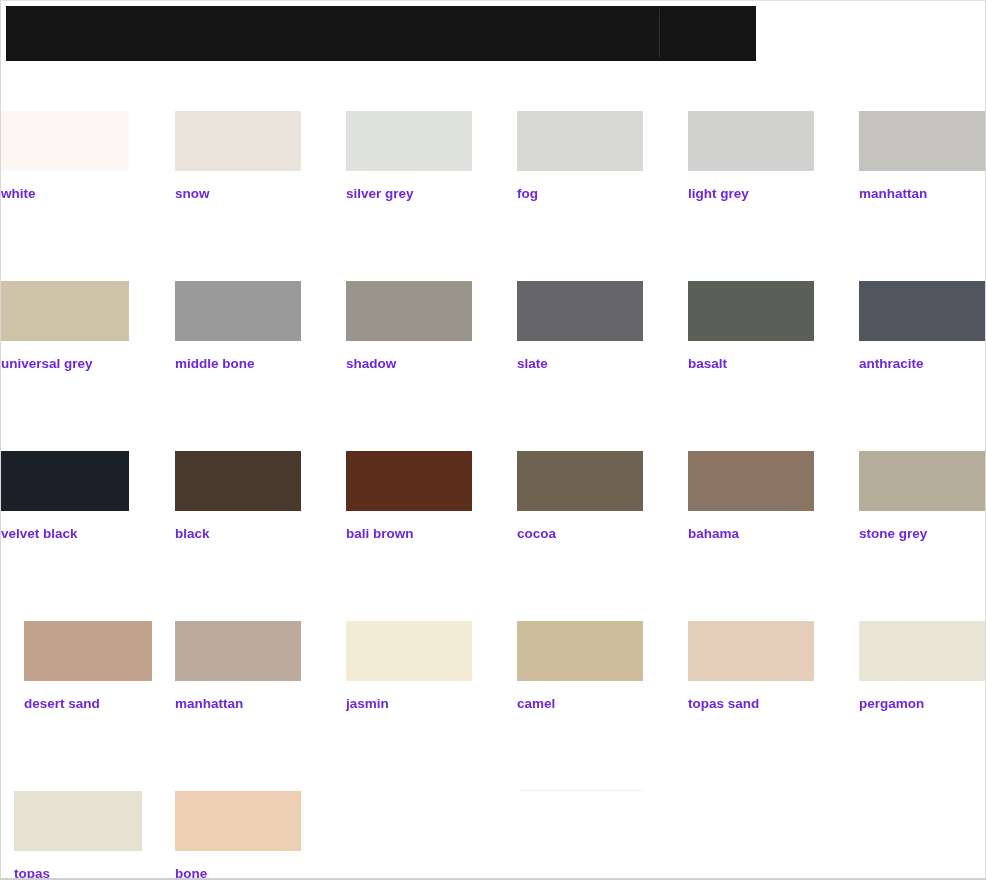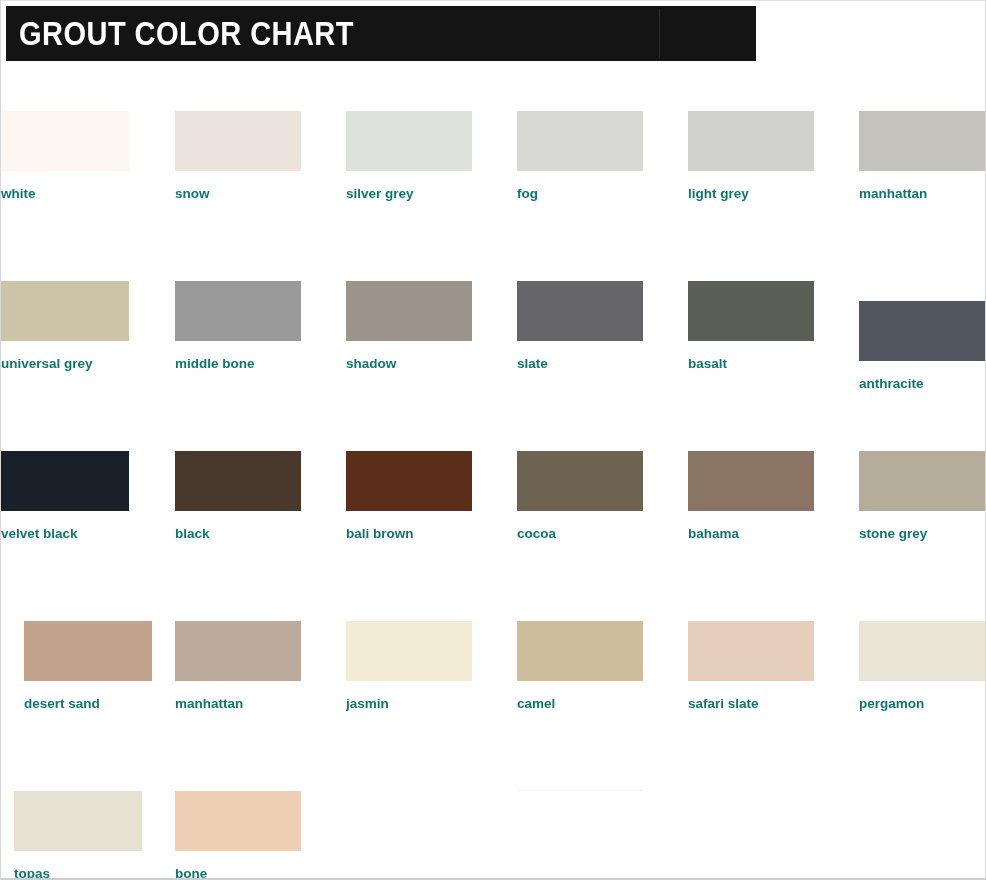--- a/index.html
+++ b/index.html
@@ -69,21 +69,21 @@
   .swatch-chip {
     width: 126px;
     height: 60px;
     box-sizing: border-box;
   }
   .swatch-label {
     margin-top: 16px;
     font-family: "Liberation Sans", sans-serif;
     font-weight: bold;
     font-size: 13.5px;
-    color: #0f766e;
+    color: #6d28d9;
     line-height: 1;
     white-space: nowrap;
   }
 
   
   .clip-left .swatch-chip { width: 128px; }
   .clip-right .swatch-chip { width: 128px; }
 
   
   #scan-artifact {
@@ -94,21 +94,20 @@
     height: 1px;
     background: #f4f1ee;
   }
 </style>
 </head>
 <body>
 
 <div id="page">
 
   <div id="header-bar">
-    <div id="header-title"><span id="header-title-inner">GROUT COLOR CHART</span></div>
     <div id="header-divider"></div>
   </div>
 
   <div id="swatch-grid">
       <div class="swatch-cell clip-left" style="left: 0px; top: 110px;">
         <div class="swatch-chip" style="background: rgb(253, 247, 243);"></div>
         <div class="swatch-label">white</div>
       </div>
       <div class="swatch-cell" style="left: 174px; top: 110px;">
         <div class="swatch-chip" style="background: rgb(234, 228, 220);"></div>
@@ -143,21 +142,21 @@
         <div class="swatch-label">shadow</div>
       </div>
       <div class="swatch-cell" style="left: 516px; top: 280px;">
         <div class="swatch-chip" style="background: rgb(102, 102, 106);"></div>
         <div class="swatch-label">slate</div>
       </div>
       <div class="swatch-cell" style="left: 687px; top: 280px;">
         <div class="swatch-chip" style="background: rgb(90, 96, 87);"></div>
         <div class="swatch-label">basalt</div>
       </div>
-      <div class="swatch-cell clip-right" style="left: 858px; top: 280px; margin-top: 20px;">
+      <div class="swatch-cell clip-right" style="left: 858px; top: 280px;">
         <div class="swatch-chip" style="background: rgb(81, 85, 96);"></div>
         <div class="swatch-label">anthracite</div>
       </div>
       <div class="swatch-cell clip-left" style="left: 0px; top: 450px;">
         <div class="swatch-chip" style="background: rgb(26, 32, 40);"></div>
         <div class="swatch-label">velvet black</div>
       </div>
       <div class="swatch-cell" style="left: 174px; top: 450px;">
         <div class="swatch-chip" style="background: rgb(72, 57, 44);"></div>
         <div class="swatch-label">black</div>
@@ -189,21 +188,21 @@
       <div class="swatch-cell" style="left: 345px; top: 620px;">
         <div class="swatch-chip" style="background: rgb(244, 235, 212);"></div>
         <div class="swatch-label">jasmin</div>
       </div>
       <div class="swatch-cell" style="left: 516px; top: 620px;">
         <div class="swatch-chip" style="background: rgb(205, 189, 155);"></div>
         <div class="swatch-label">camel</div>
       </div>
       <div class="swatch-cell" style="left: 687px; top: 620px;">
         <div class="swatch-chip" style="background: rgb(230, 207, 186);"></div>
-        <div class="swatch-label">safari slate</div>
+        <div class="swatch-label">topas sand</div>
       </div>
       <div class="swatch-cell clip-right" style="left: 858px; top: 620px;">
         <div class="swatch-chip" style="background: rgb(234, 230, 215);"></div>
         <div class="swatch-label">pergamon</div>
       </div>
       <div class="swatch-cell clip-left" style="left: 0px; top: 790px; padding-left: 13px;">
         <div class="swatch-chip" style="background: rgb(230, 226, 210);"></div>
         <div class="swatch-label">topas</div>
       </div>
       <div class="swatch-cell" style="left: 174px; top: 790px;">

